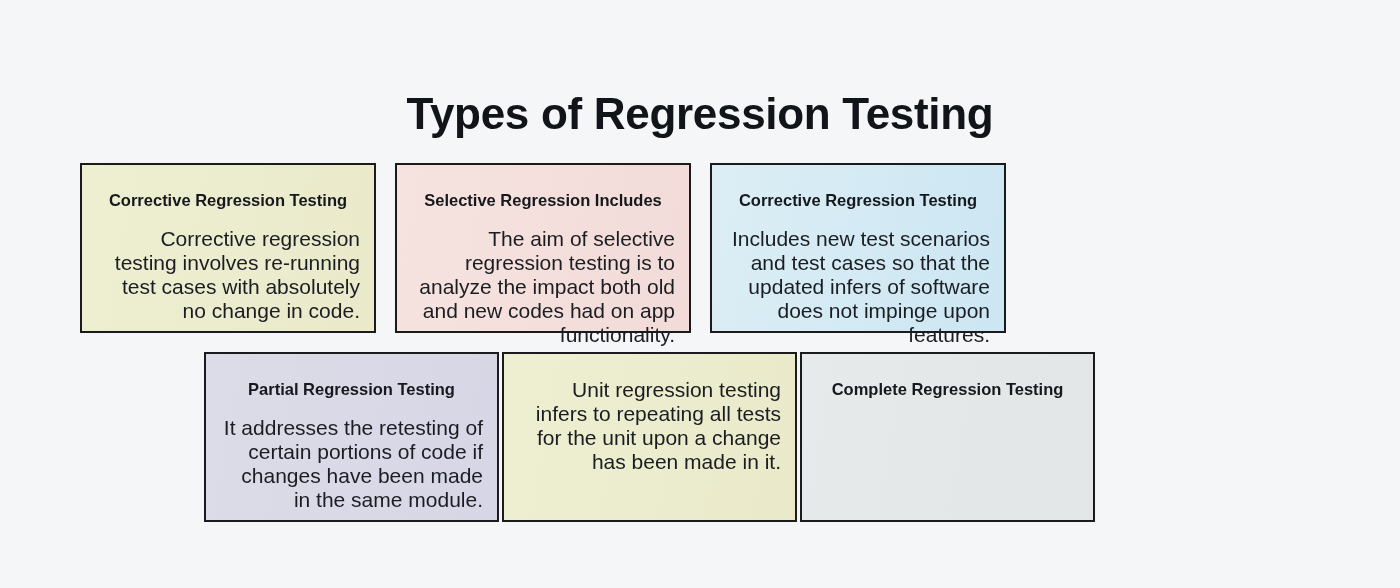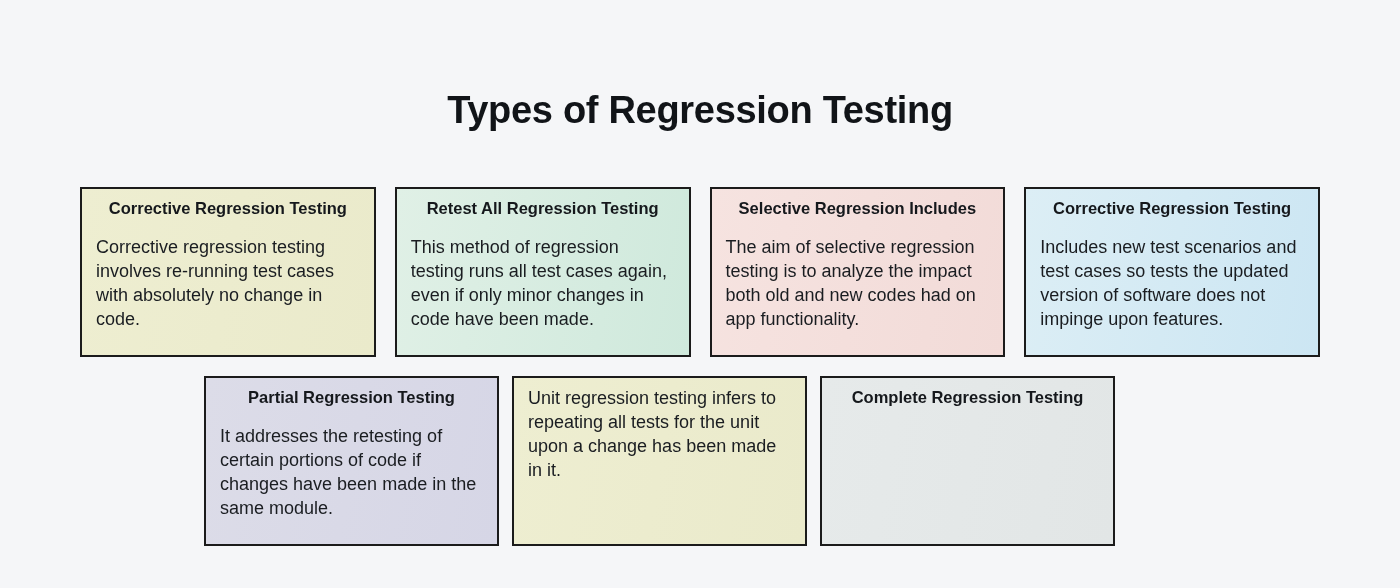--- a/index.html
+++ b/index.html
@@ -19,71 +19,70 @@
     width: 1400px;
     height: 588px;
     box-sizing: border-box;
   }
   .page-title {
     position: absolute;
     top: 62px;
     left: 0;
     width: 1400px;
     text-align: center;
-    font-size: 38px;
+    font-size: 44px;
     font-weight: bold;
     color: #111418;
     letter-spacing: -0.3px;
     line-height: 46px;
   }
   .row {
     position: absolute;
     display: flex;
     flex-direction: row;
   }
   .row-1 {
     top: 163px;
     left: 80px;
     width: 1240px;
     gap: 19px;
   }
   .row-2 {
     top: 352px;
     left: 204px;
     width: 922px;
-    gap: 13px;
+    gap: 3px;
   }
   .card {
     box-sizing: border-box;
     border: 2px solid #1b1b1b;
-    padding: 8px 14px 14px 14px;
-    text-align: left;
+    padding: 24px 14px 14px 14px;
+    text-align: right;
     display: flex;
     flex-direction: column;
     align-items: center;
-    margin-top: 24px;
   }
   .row-1 .card {
     width: 296px;
     height: 170px;
   }
   .row-2 .card {
     width: 295px;
     height: 170px;
   }
   .card-title {
     font-size: 16.5px;
     font-weight: bold;
     color: #15181c;
     line-height: 22px;
     margin: 0 0 16px 0;
     white-space: nowrap;
   }
   .card-body {
-    font-size: 18px;
+    font-size: 21px;
     font-weight: normal;
     color: #1a1d21;
     line-height: 24px;
     margin: 0;
   }
   
   .c-cream     { background: linear-gradient(100deg, #eeeed1 0%, #eaeacb 100%); }
   .c-mint      { background: linear-gradient(100deg, #e0f0e6 0%, #cfe9dc 100%); }
   .c-pink      { background: linear-gradient(100deg, #f6e3e0 0%, #f2dbd8 100%); }
   .c-blue      { background: linear-gradient(100deg, #dceef5 0%, #cce6f3 100%); }
@@ -97,33 +96,29 @@
 
   <h1 class="page-title">Types of Regression Testing</h1>
 
   <div class="row row-1">
 
     <div class="card c-cream">
       <div class="card-title">Corrective Regression Testing</div>
       <div class="card-body">Corrective regression testing involves re-running test cases with absolutely no change in code.</div>
     </div>
 
-    <div class="card c-mint">
-      <div class="card-title">Retest All Regression Testing</div>
-      <div class="card-body">This method of regression testing runs all test cases again, even if only minor changes in code have been made.</div>
-    </div>
 
     <div class="card c-pink">
       <div class="card-title">Selective Regression Includes</div>
       <div class="card-body">The aim of selective regression testing is to analyze the impact both old and new codes had on app functionality.</div>
     </div>
 
     <div class="card c-blue">
       <div class="card-title">Corrective Regression Testing</div>
-      <div class="card-body">Includes new test scenarios and test cases so tests the updated version of software does not impinge upon features.</div>
+      <div class="card-body">Includes new test scenarios and test cases so that the updated infers of software does not impinge upon features.</div>
     </div>
 
   </div>
 
   <div class="row row-2">
 
     <div class="card c-lavender">
       <div class="card-title">Partial Regression Testing</div>
       <div class="card-body">It addresses the retesting of certain portions of code if changes have been made in the same module.</div>
     </div>

